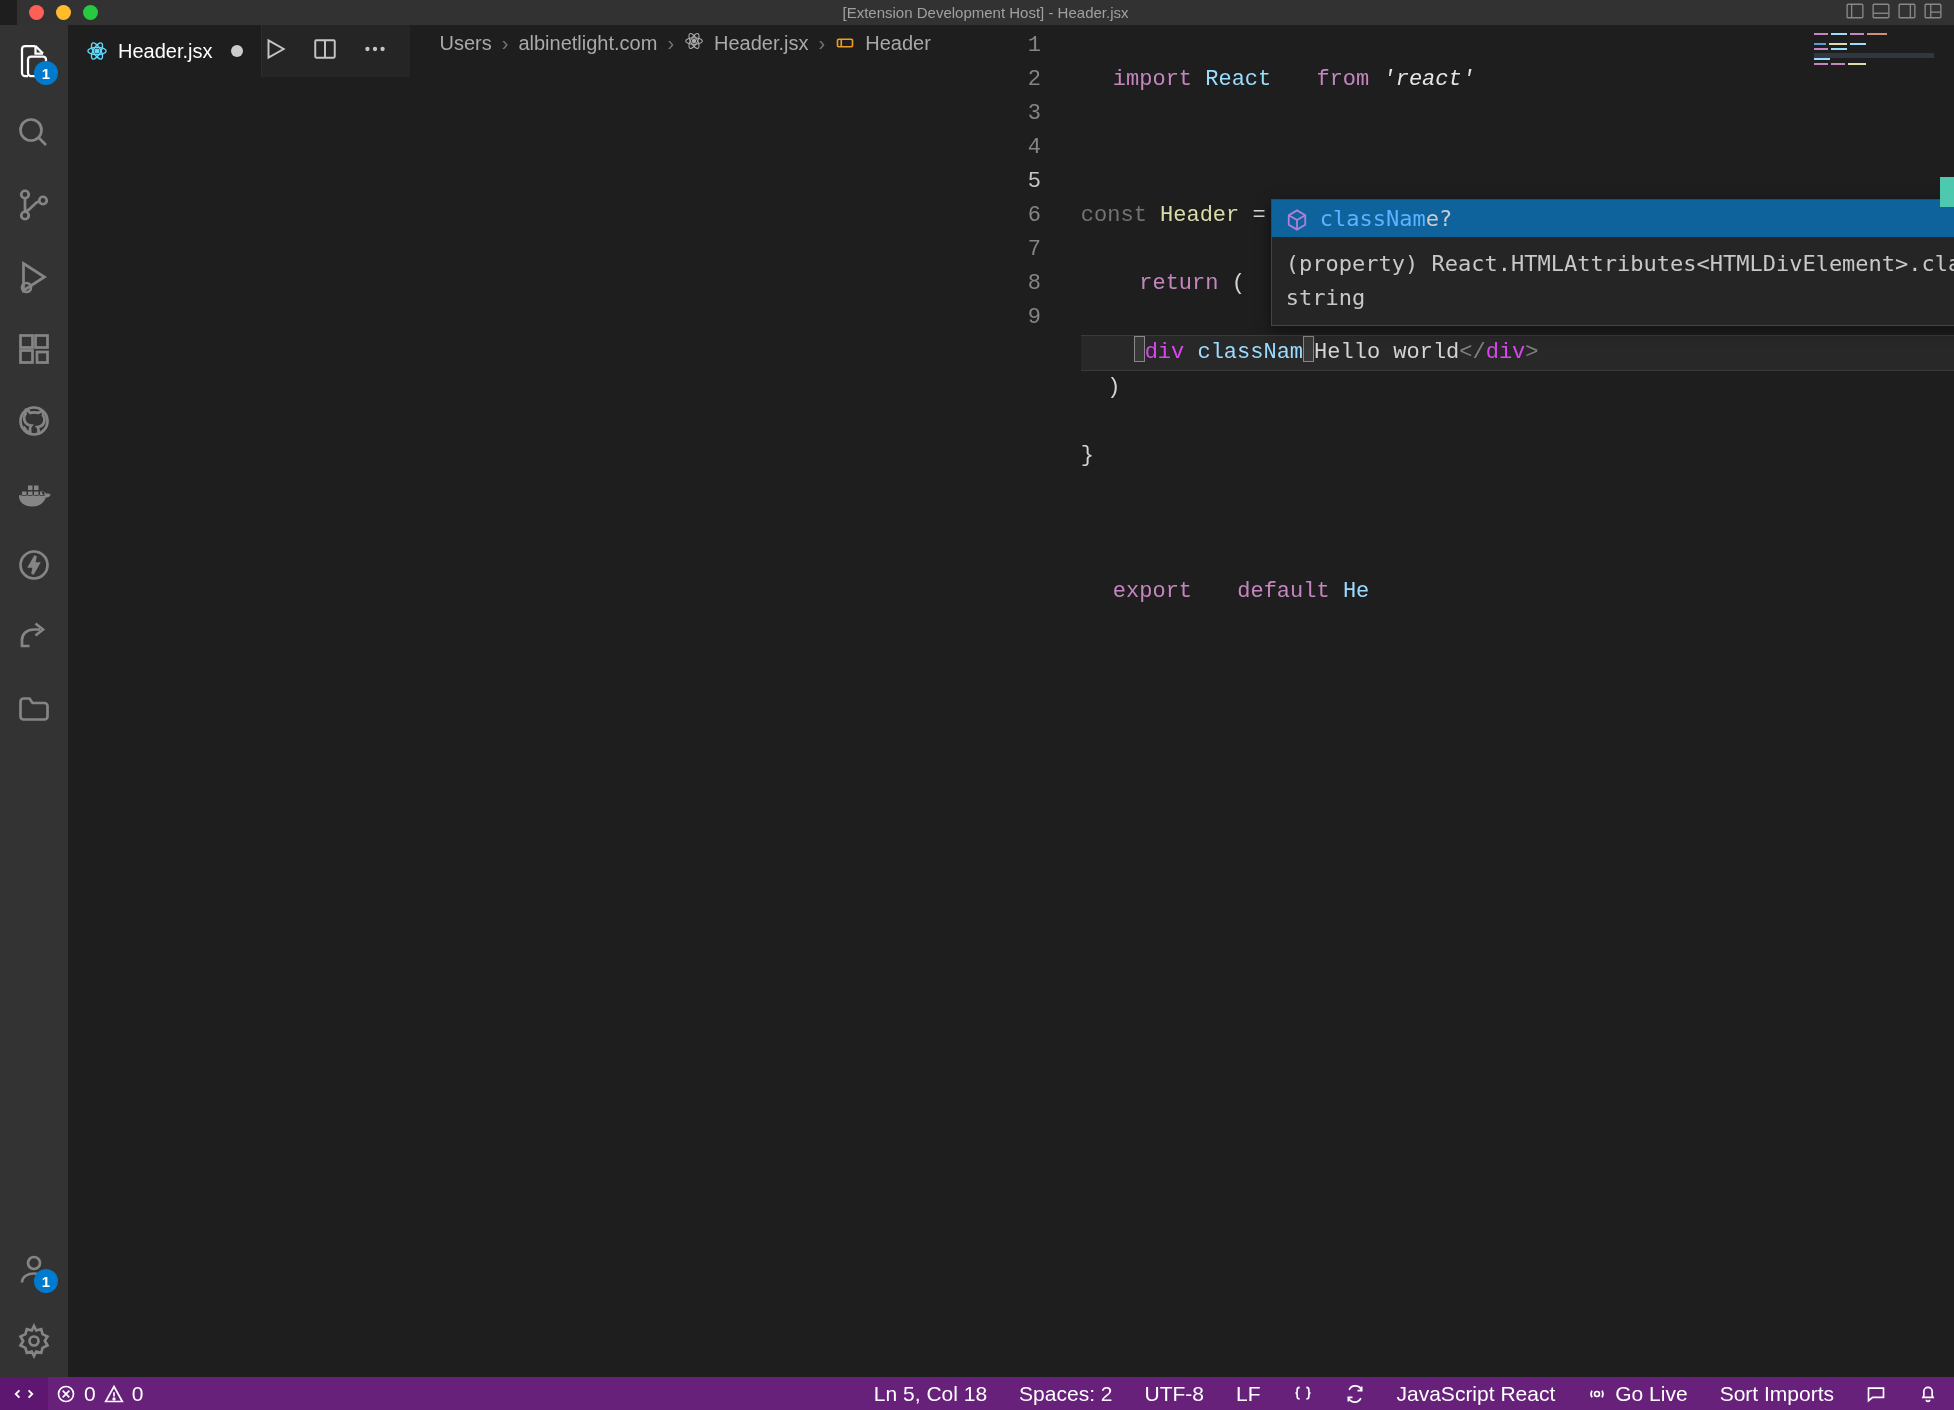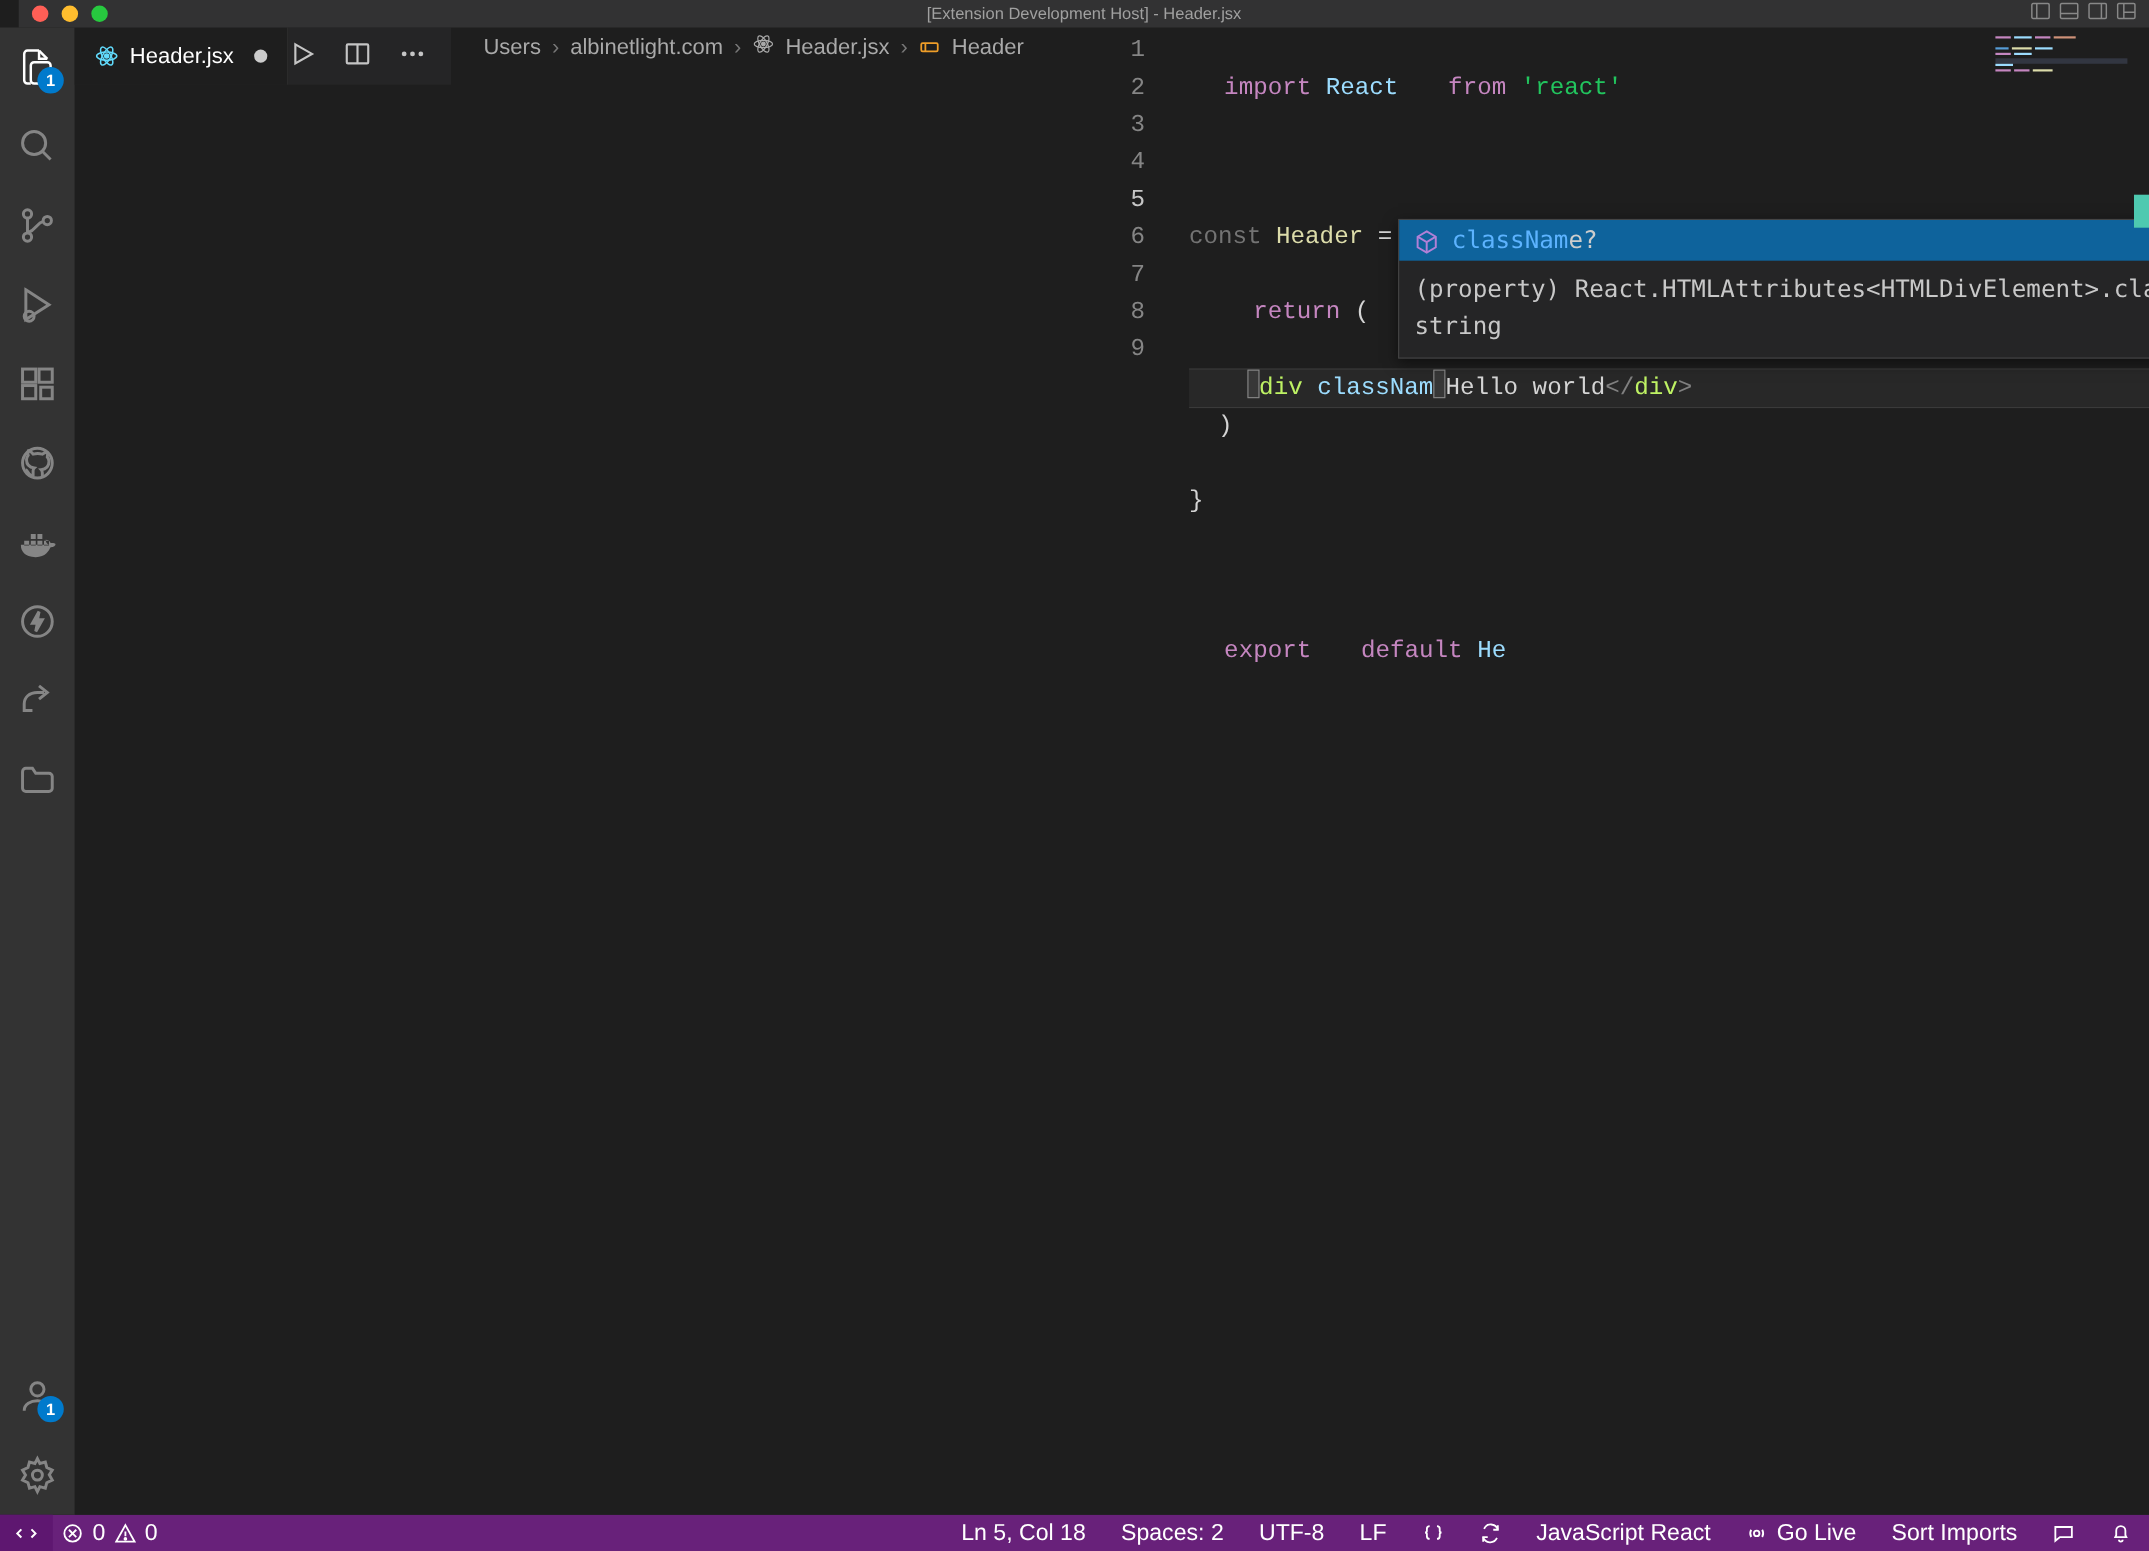--- a/index.html
+++ b/index.html
@@ -96,23 +96,23 @@
       font-size: 22px; position: relative;
     }
     .gutter {
       width: 150px; text-align: right; padding-right: 40px; color: #858585;
       line-height: 34px; padding-top: 4px;
     }
     .gutter .current { color: #c6c6c6; }
     .code-lines { flex: 1; line-height: 34px; padding-top: 4px; white-space: pre; }
     .tok-key { color: #c586c0; margin-left: 32px; }
     .tok-var { color: #9cdcfe; }
-    .tok-str { color: #22c55e; }
+    .tok-str { color: #e5e5e5; font-style: italic; }
     .tok-fn  { color: #dcdcaa; }
-    .tok-tag { color: #bef264; }
+    .tok-tag { color: #d946ef; }
     .tok-punct { color: #808080; }
     .tok-plain { color: #d4d4d4; }
     .tok-const { color: #737373; font-family: Liberation Mono, monospace; }
     .tok-arrow { color: #569cd6; }
     .line-hi { background: #282828; border: 1px solid #3a3a3a; border-left: none; border-right: none; display: inline-block; width: 100%; }
     .cursor-box {
       display: inline-block; border: 1px solid #888; width: 11px; height: 26px;
       vertical-align: -4px; background: rgba(200,200,200,0.1);
     }
     

